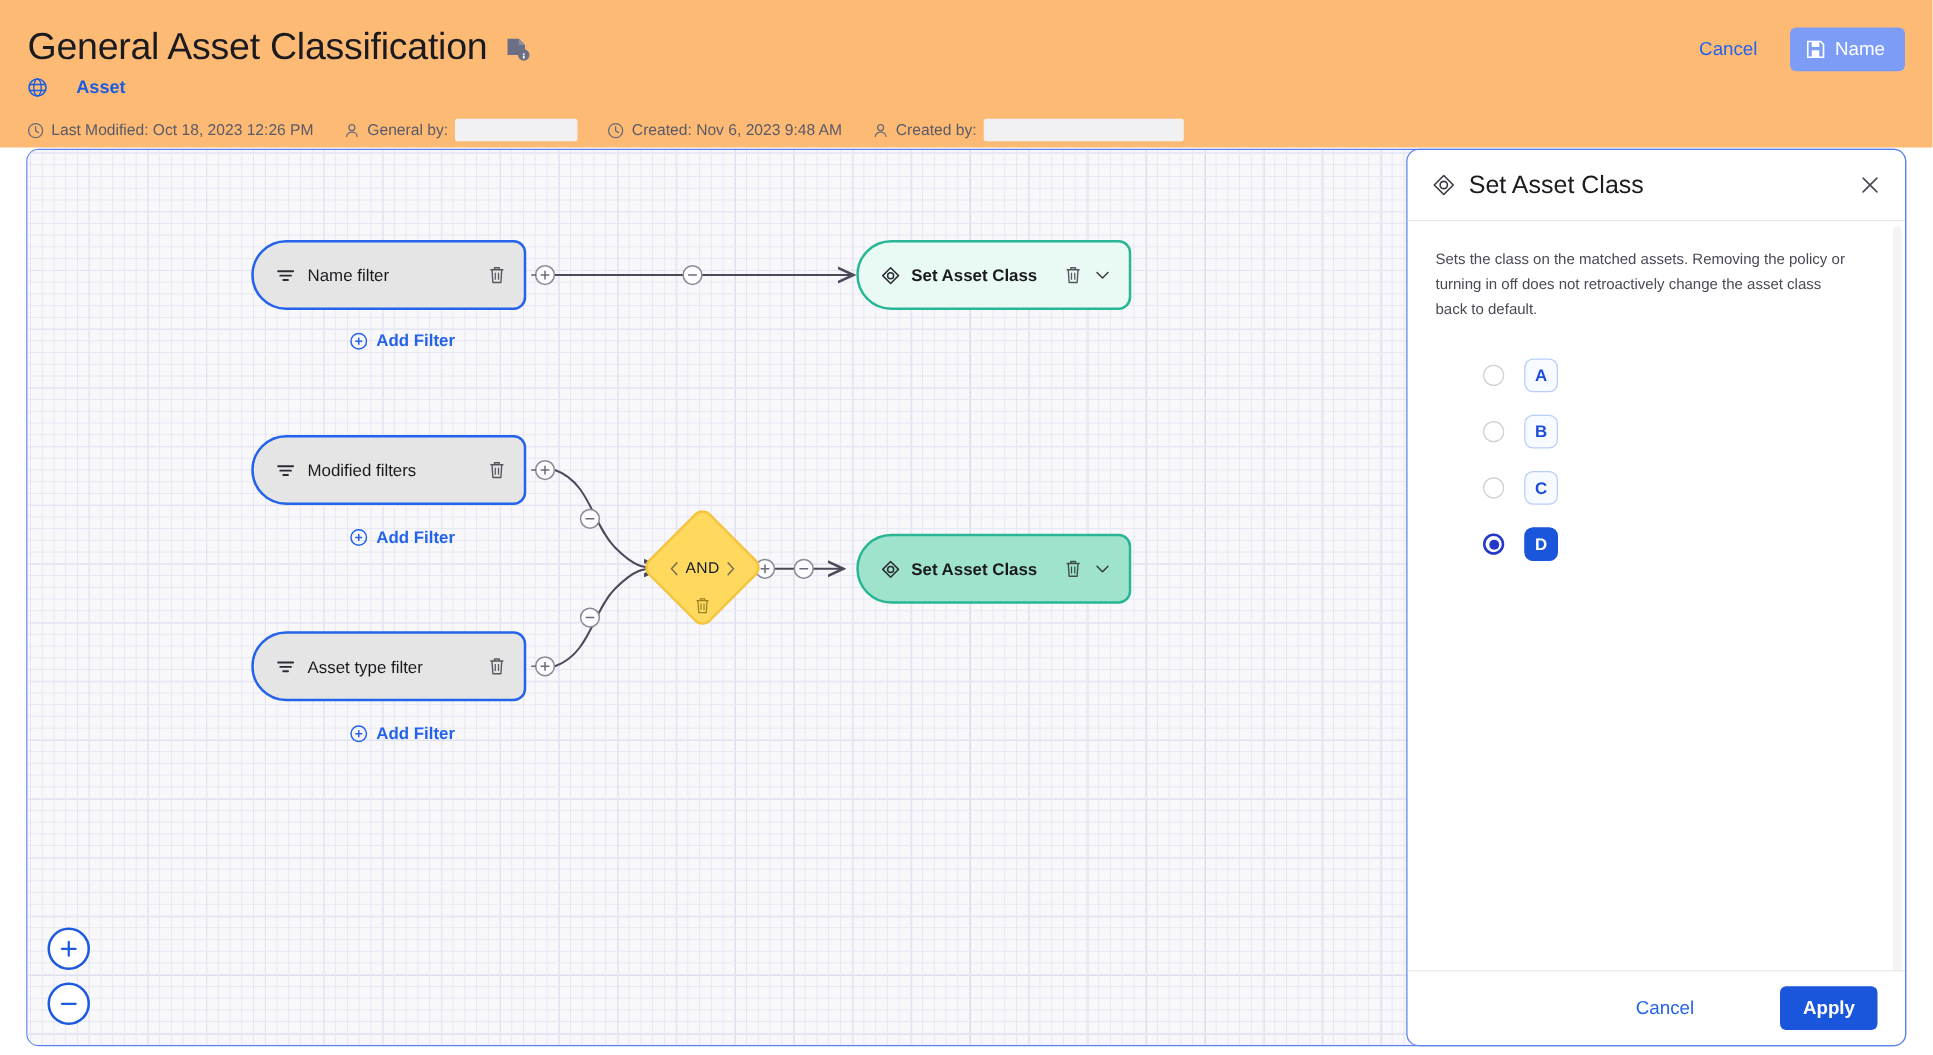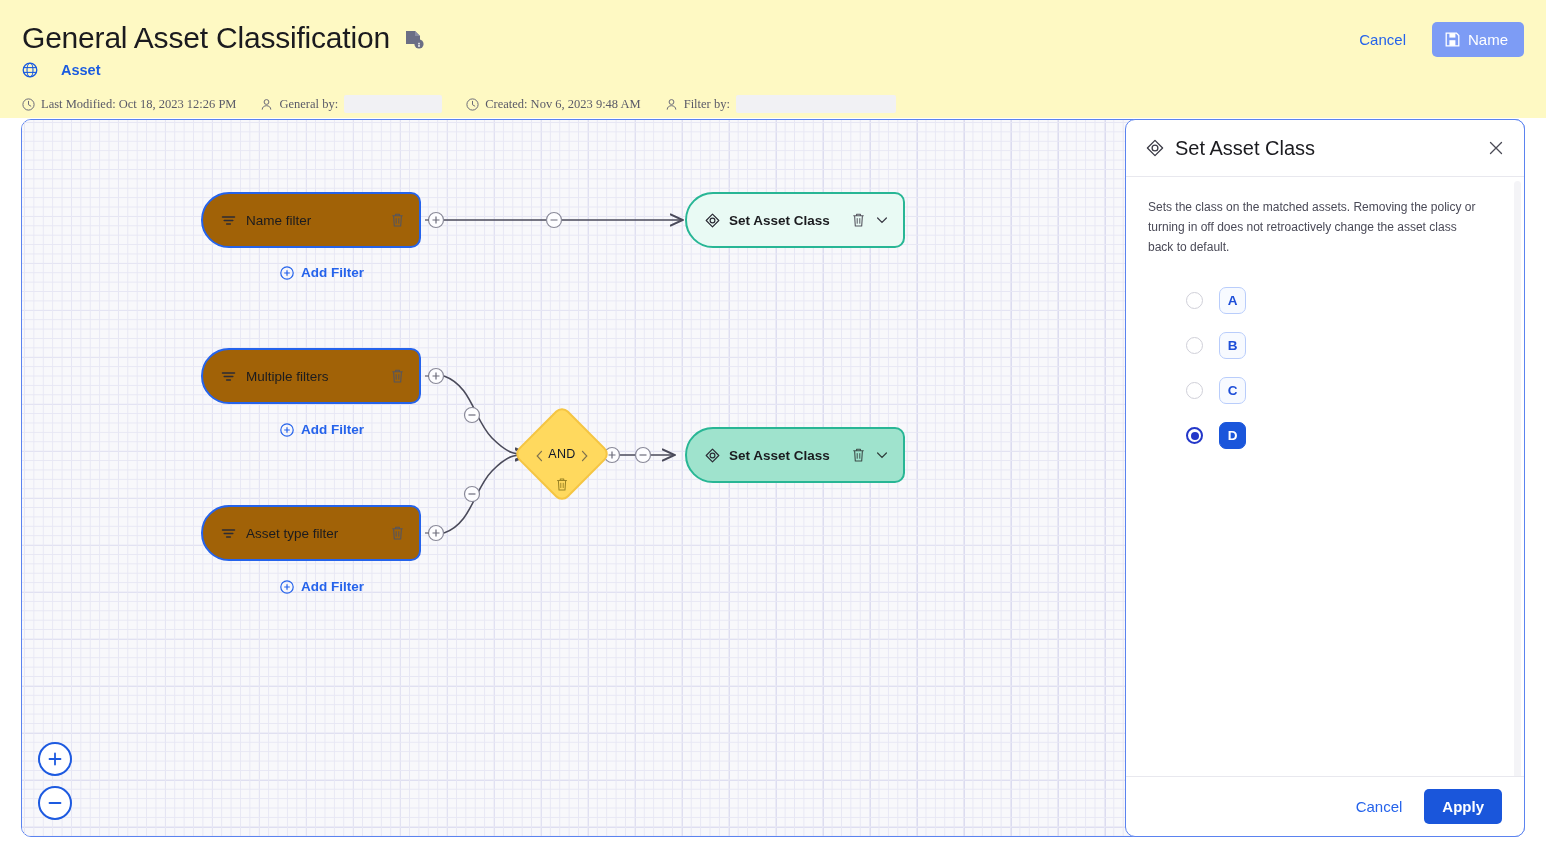--- a/index.html
+++ b/index.html
@@ -4,30 +4,30 @@
 <style>
   * { box-sizing: border-box; margin: 0; padding: 0; }
   html, body {
     width: 1546px; height: 844px;
     font-family: "Liberation Sans", sans-serif;
     background: #ffffff;
     overflow: hidden;
   }
 
   
-  .header { position: absolute; left: 0; top: 0; width: 1546px; height: 118px; background:#fef9c3; }
+  .header { position: absolute; left: 0; top: 0; width: 1546px; height: 118px; background:#fdba74; }
   .title-row { position: absolute; left: 22px; top: 18px; display:flex; align-items:center; gap:14px; }
   .page-title { font-size: 30px; font-weight: 400; color:#1b1b1f; letter-spacing:-0.2px; line-height:40px; }
   .doc-info-icon { width:20px; height:22px; display:block; margin-top:6px; }
 
   .asset-row { position:absolute; left:22px; top:62px; display:flex; align-items:center; gap:23px; }
   .globe-icon { width:16px; height:16px; display:block; }
   .asset-link { font-size:14.5px; font-weight:700; color:#1a56db; color:#1b5ce0; cursor:pointer; }
 
-  .meta-row { position:absolute; left:22px; top:94px; display:flex; gap:0px; height:20px;font-family:Liberation Serif, serif; }
+  .meta-row { position:absolute; left:22px; top:94px; display:flex; gap:0px; height:20px; }
   .meta-item { display:flex; align-items:center; gap:6px; font-size:12.5px; color:#5a5a68; white-space:nowrap; }
   .meta-item + .meta-item { margin-left:24px; }
   .meta-icon { width:13px; height:13px; display:block; flex:none; }
   .redacted { display:inline-block; width:98px; height:18px; background:#f1f1f4; border-radius:2px; }
   .redacted.wide { width:160px; }
 
   .header-actions { position:absolute; right:22px; top:22px; display:flex; align-items:center; gap:24px; }
   .btn-cancel-top { font-size:15px; color:#2563eb; background:none; border:none; cursor:pointer; font-family:inherit; padding:4px 2px;}
   .btn-save { display:flex; align-items:center; gap:8px; background:#7d9cf5; color:#fff; border:none; border-radius:5px;
               padding:9px 16px 9px 13px; font-size:15px; cursor:pointer; font-family:inherit; }
@@ -47,21 +47,21 @@
       linear-gradient(to right, #dcdcf0 1px, transparent 1px),
       linear-gradient(to bottom, #dcdcf0 1px, transparent 1px);
     background-size: 9.4px 9.4px, 9.4px 9.4px, 47px 47px, 47px 47px;
     background-position: 2px 2px, 2px 2px, 2px 2px, 2px 2px;
   }
   .edges { position:absolute; inset:0; width:1504px; height:718px; }
 
   
   .fnode {
     position:absolute; width:220px; height:56px;
-    background:#a16207; border:2px solid #2563eb;
+    background:#e5e5e5; border:2px solid #2563eb;
     border-radius:28px 10px 10px 28px;
     display:flex; align-items:center; padding:0 14px 0 18px; gap:10px;
   }
   .fnode .filter-icon { width:15px; height:15px; flex:none; }
   .fnode .fnode-label { font-size:13.5px; color:#1b1b1f; flex:1; white-space:nowrap; }
   .fnode .trash { width:15px; height:16px; flex:none; cursor:pointer; }
 
   .add-filter {
     position:absolute; display:flex; align-items:center; gap:7px;
     font-size:13.5px; font-weight:700; color:#2563eb; cursor:pointer; white-space:nowrap;
@@ -131,21 +131,21 @@
   .class-badge.active { background:#1a56db; border-color:#1a56db; color:#fff; }
 
   .panel-scrollbar { position:absolute; right:3px; top:4px; width:7px; height:640px; background:#f4f4f7; border-radius:4px; }
 
   .panel-foot {
     height:60px; flex:none; border-top:1px solid #e8e8ee;
     display:flex; align-items:center; justify-content:flex-end; gap:22px; padding:0 22px;
   }
   .btn-cancel-panel { font-size:15px; color:#2563eb; background:none; border:none; cursor:pointer; font-family:inherit; }
   .btn-apply { background:#1a56db; color:#fff; border:none; border-radius:5px; padding:9px 18px;
-               font-size:15px; font-weight:700; cursor:pointer; font-family:inherit; }
+               font-size:15px; font-weight:700; cursor:pointer; font-family:inherit;margin-left:47px; }
 </style>
 </head>
 <body>
 
 <div class="header">
 
   <div class="title-row">
     <div class="page-title">General Asset Classification</div>
     <span class="doc-info-icon">
       <svg viewBox="0 0 20 22" width="20" height="22">
@@ -203,21 +203,21 @@
       <span>Created: Nov 6, 2023 9:48 AM</span>
     </div>
 
     <div class="meta-item">
       <span class="meta-icon">
         <svg viewBox="0 0 13 13" width="13" height="13">
           <circle cx="6.5" cy="4" r="2.4" fill="none" stroke="#6b6b78" stroke-width="1"></circle>
           <path d="M2.2 11.6c0-2.4 1.9-3.9 4.3-3.9s4.3 1.5 4.3 3.9" fill="none" stroke="#6b6b78" stroke-width="1"></path>
         </svg>
       </span>
-      <span>Filter by:</span>
+      <span>Created by:</span>
       <span class="redacted wide"></span>
     </div>
 
   </div>
 
   <div class="header-actions">
     <button class="btn-cancel-top">Cancel</button>
     <button class="btn-save">
       <span class="save-icon">
         <svg viewBox="0 0 15 15" width="15" height="15">
@@ -297,21 +297,21 @@
   </div>
 
   <div class="fnode" style="left:179px; top:228px;">
     <span class="filter-icon">
       <svg viewBox="0 0 15 15" width="15" height="15">
         <line x1="1.5" y1="4" x2="13.5" y2="4" stroke="#2b2b35" stroke-width="1.5" stroke-linecap="round"></line>
         <line x1="3.2" y1="7.5" x2="11.8" y2="7.5" stroke="#2b2b35" stroke-width="1.5" stroke-linecap="round"></line>
         <line x1="5.6" y1="11" x2="9.4" y2="11" stroke="#2b2b35" stroke-width="1.5" stroke-linecap="round"></line>
       </svg>
     </span>
-    <span class="fnode-label">Multiple filters</span>
+    <span class="fnode-label">Modified filters</span>
     <span class="trash">
       <svg viewBox="0 0 15 16" width="15" height="16">
         <path d="M2.3 3.8h10.4M5.6 3.8V2.2h3.8v1.6M3.6 3.8l.7 10.2h6.4l.7-10.2" fill="none" stroke="#55555f" stroke-width="1.1" stroke-linejoin="round"></path>
         <path d="M6.2 6.2v5.5M8.8 6.2v5.5" stroke="#55555f" stroke-width="1"></path>
       </svg>
     </span>
   </div>
   <div class="add-filter" style="left:258px; top:302px;">
     <span class="plus-circ">
       <svg viewBox="0 0 14 14" width="14" height="14">

